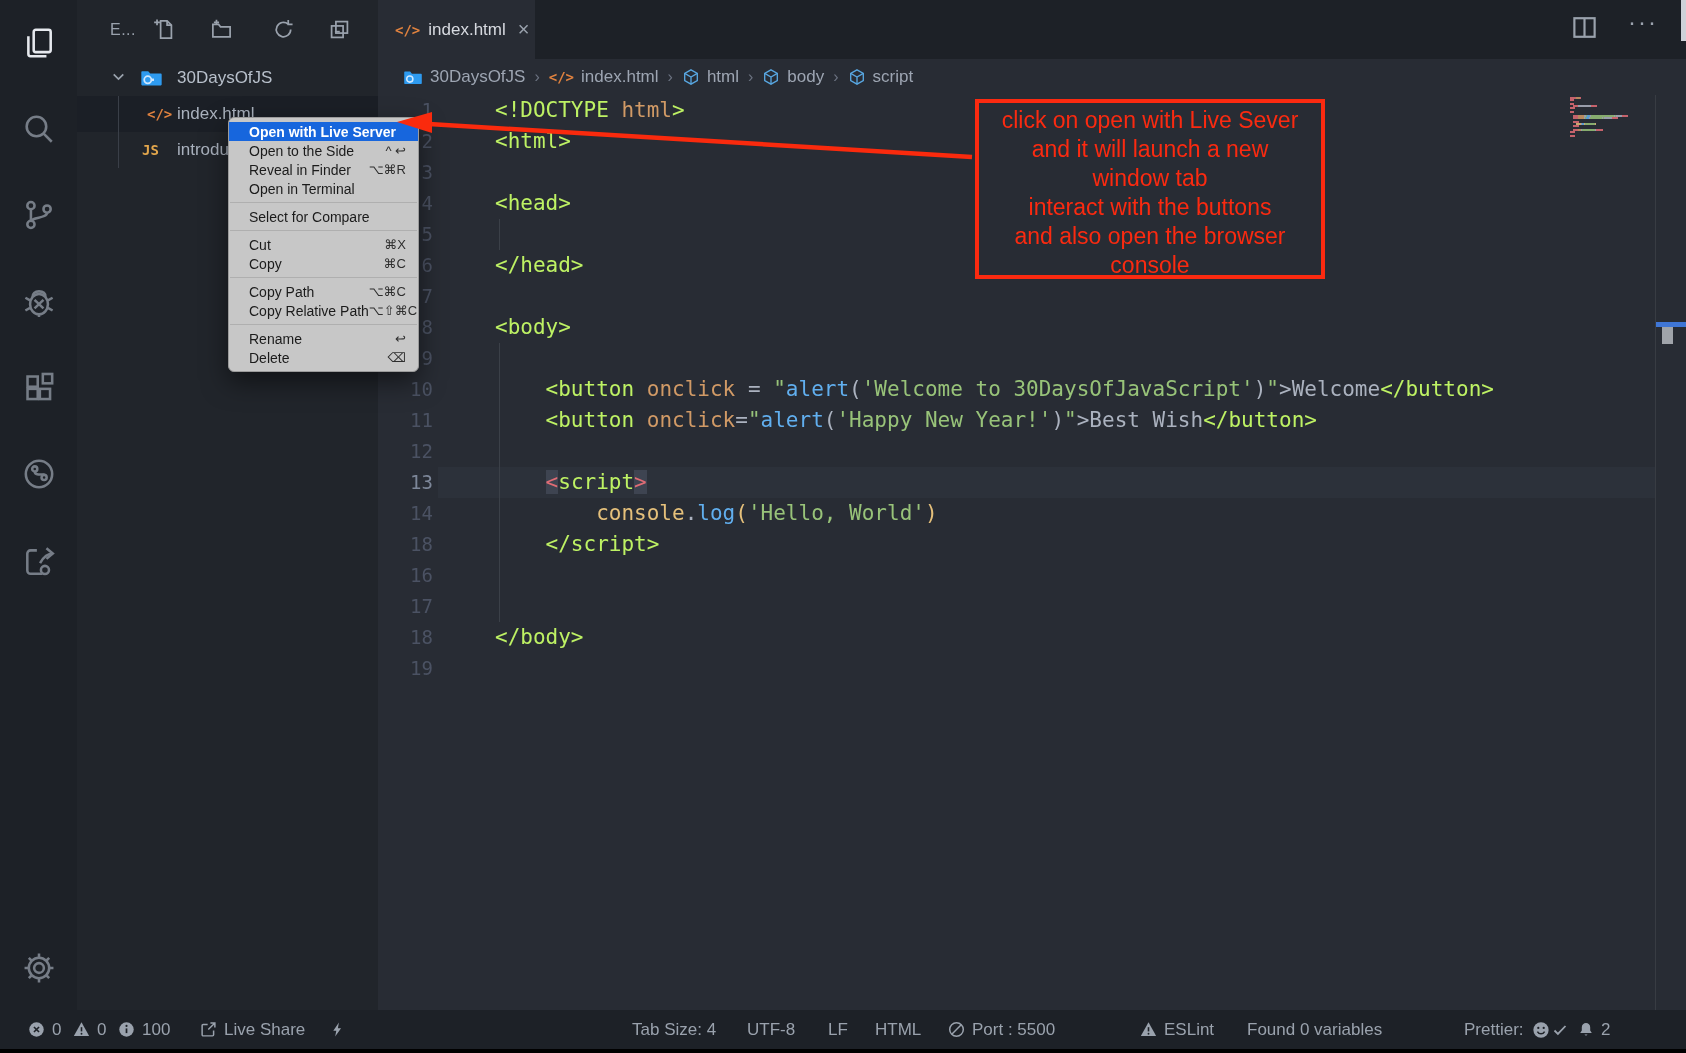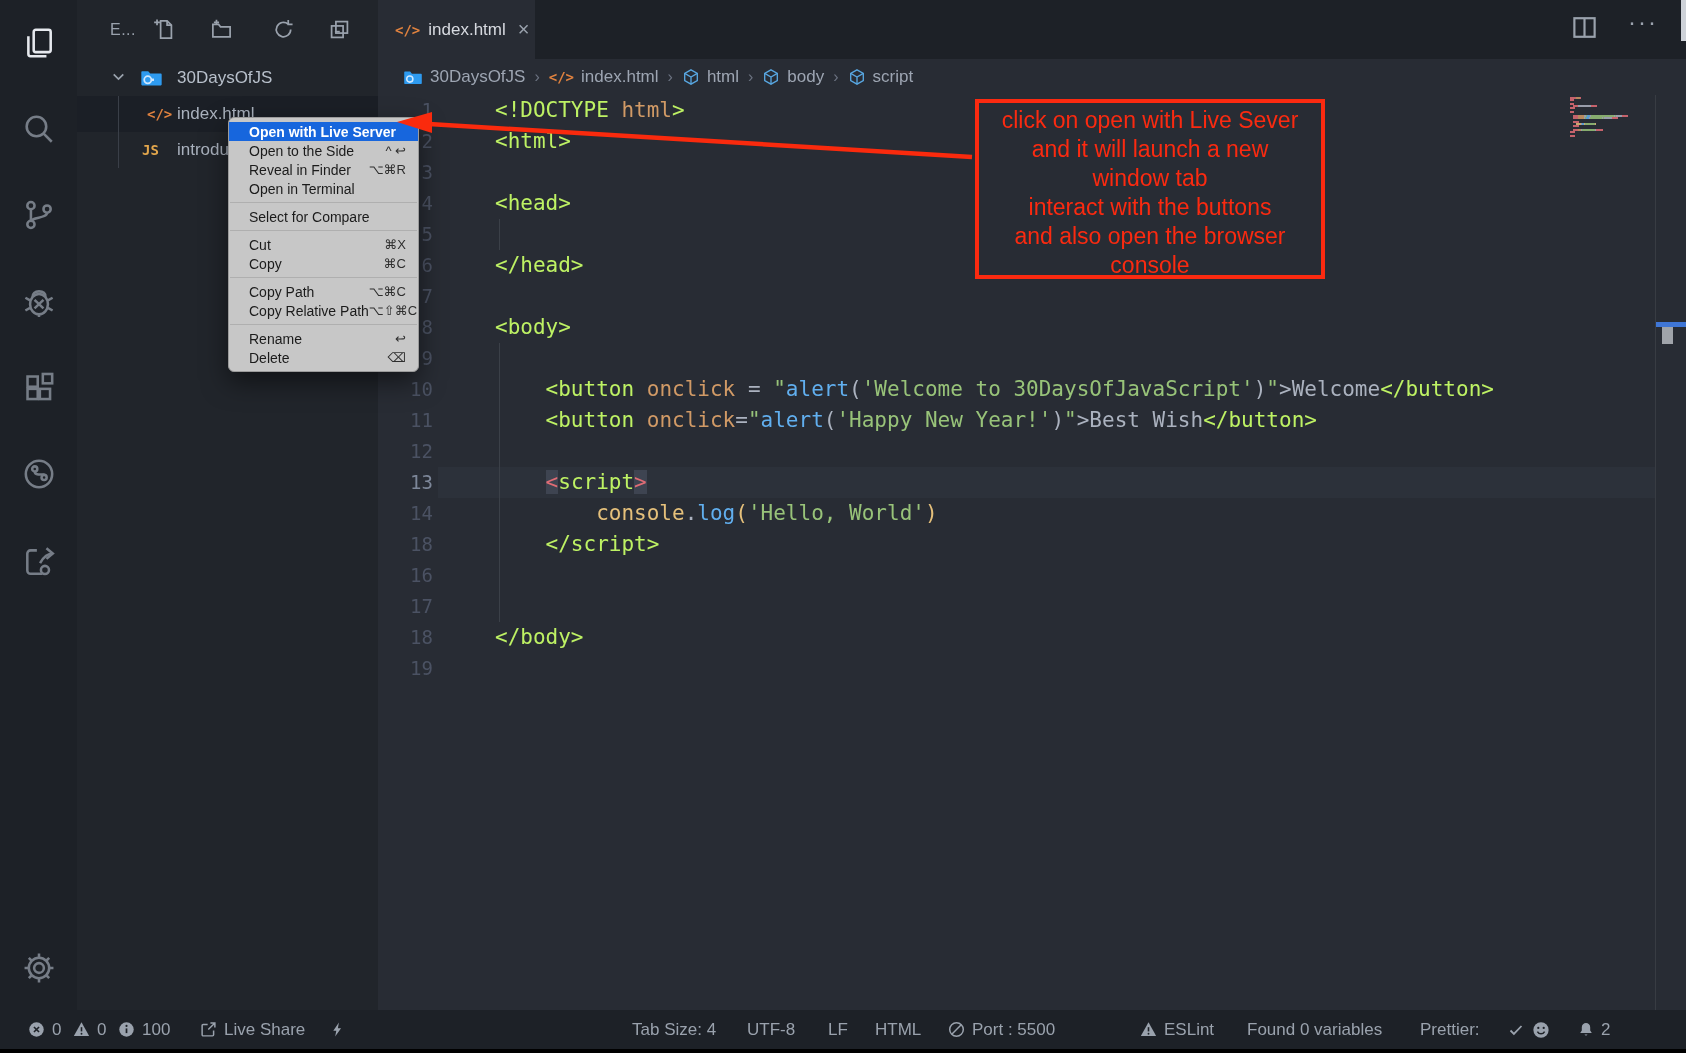--- a/index.html
+++ b/index.html
@@ -532,21 +532,21 @@
           <path d="M8 1.2L15.2 14H.8z" fill="currentColor"></path>
           <path d="M8 5.8v4" stroke="#1d2127" stroke-width="1.5"></path>
           <circle cx="8" cy="12" r=".9" fill="#1d2127"></circle>
         </svg>
       </span>
       <span>ESLint</span>
     </div>
     <div class="status-item" style="left: 1247px;">
       <span>Found 0 variables</span>
     </div>
-    <div class="status-item" style="left: 1420px; gap: 28px;">
+    <div class="status-item" style="left: 1464px; gap: 28px;">
       <span>Prettier:</span>
       <span>
         <svg width="16" height="16" viewBox="0 0 16 16" fill="none" stroke="currentColor" stroke-width="1.8">
           <path d="M2.5 8.5l3.4 3.4L13.5 4"></path>
         </svg>
       </span>
     </div>
     <div class="status-item" style="left: 1532px;">
       <span>
         <svg width="18" height="18" viewBox="0 0 16 16">

